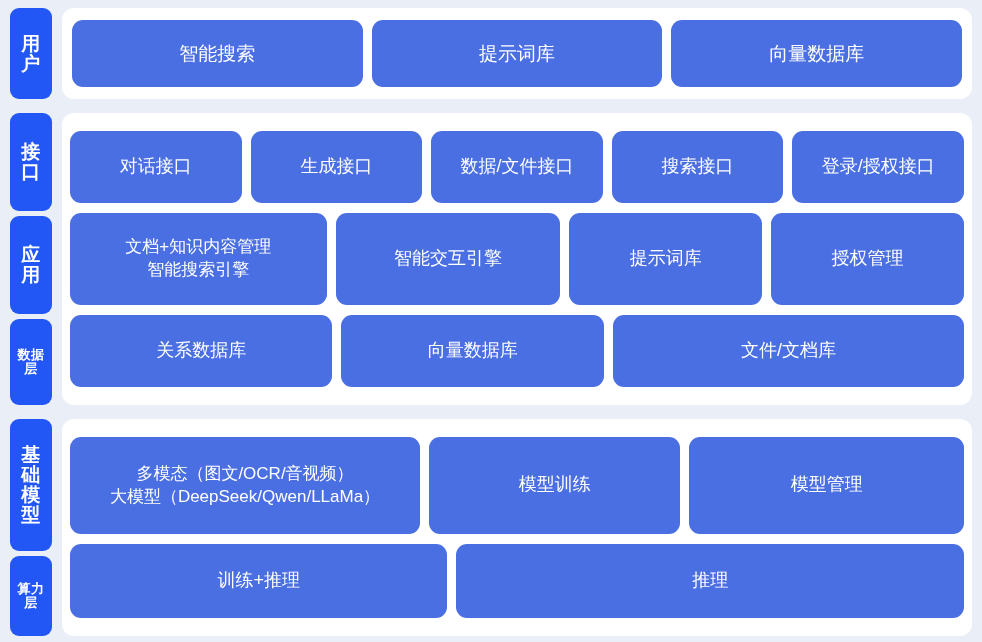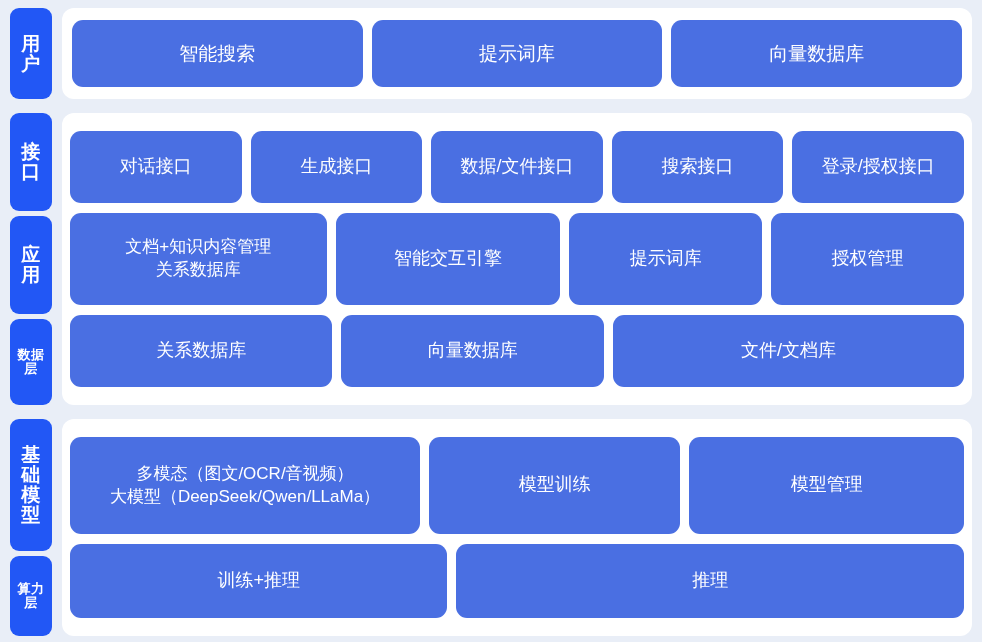--- a/index.html
+++ b/index.html
@@ -137,21 +137,21 @@
       <div class="row">
         <div class="box">对话接口</div>
         <div class="box">生成接口</div>
         <div class="box">数据/文件接口</div>
         <div class="box">搜索接口</div>
         <div class="box">登录/授权接口</div>
       </div>
 
       <div class="row">
         <div class="box small-text" style="flex-grow:1.36">文档+知识内容管理
-关系数据库</div>
+智能搜索引擎</div>
         <div class="box" style="flex-grow:1.18">智能交互引擎</div>
         <div class="box">提示词库</div>
         <div class="box">授权管理</div>
       </div>
 
       <div class="row">
         <div class="box">关系数据库</div>
         <div class="box">向量数据库</div>
         <div class="box" style="flex-grow:1.36">文件/文档库</div>
       </div>

